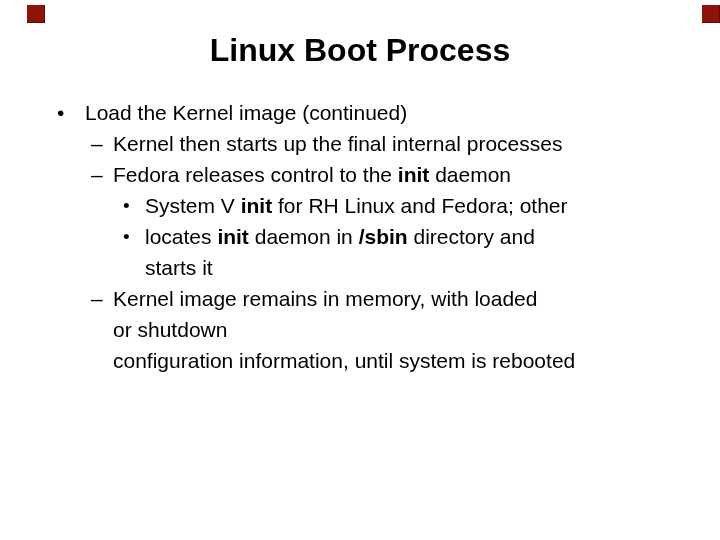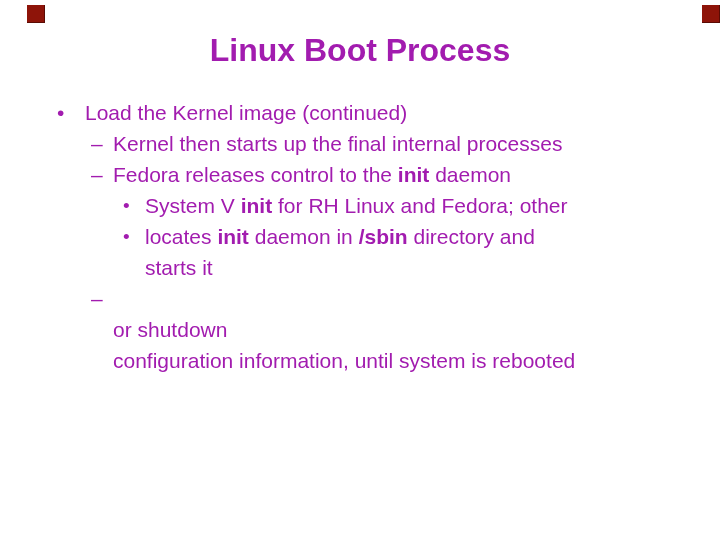--- a/index.html
+++ b/index.html
@@ -7,21 +7,21 @@
     padding: 0;
     background: #ffffff;
   }
   .slide {
     position: relative;
     width: 720px;
     height: 540px;
     background: #ffffff;
     overflow: hidden;
     font-family: "Liberation Sans", "DejaVu Sans", sans-serif;
-    color: #a21caf;
+    color: #000000;
   }
   .corner-square {
     position: absolute;
     width: 17px;
     height: 17px;
     top: 5px;
   }
   .corner-square.tl { left: 27px; }
   .corner-square.tr { left: 702px; }
   .slide-title {
@@ -67,17 +67,17 @@
   <div class="corner-square tl" style="background: rgb(142, 20, 9); border-right: 1px solid rgb(90, 11, 4); border-bottom: 1px solid rgb(90, 11, 4);"></div>
   <div class="corner-square tr" style="background: rgb(142, 20, 9); border-right: 1px solid rgb(90, 11, 4); border-bottom: 1px solid rgb(90, 11, 4);"></div>
   <h1 class="slide-title">Linux Boot Process</h1>
   <div class="bullet-body">
       <div class="line lv1"><span class="marker lv1m">•</span><span>Load the Kernel image (continued)</span></div>
       <div class="line lv2"><span class="marker lv2m">–</span><span>Kernel then starts up the final internal processes</span></div>
       <div class="line lv2"><span class="marker lv2m">–</span><span>Fedora releases control to the </span><span class="bold">init</span><span> daemon</span></div>
       <div class="line lv3"><span class="marker lv3m">•</span><span>System V </span><span class="bold">init</span><span> for RH Linux and Fedora; other</span></div>
       <div class="line lv3"><span class="marker lv3m">•</span><span>locates </span><span class="bold">init</span><span> daemon in </span><span class="bold">/sbin</span><span> directory and</span></div>
       <div class="line lv3"><span>starts it</span></div>
-      <div class="line lv2"><span class="marker lv2m">–</span></div>
+      <div class="line lv2"><span class="marker lv2m">–</span><span>Kernel image remains in memory, with loaded</span></div>
       <div class="line lv2"><span>or shutdown</span></div>
       <div class="line lv2"><span>configuration information, until system is rebooted</span></div>
     </div>
 </div>
 
 </body></html>

